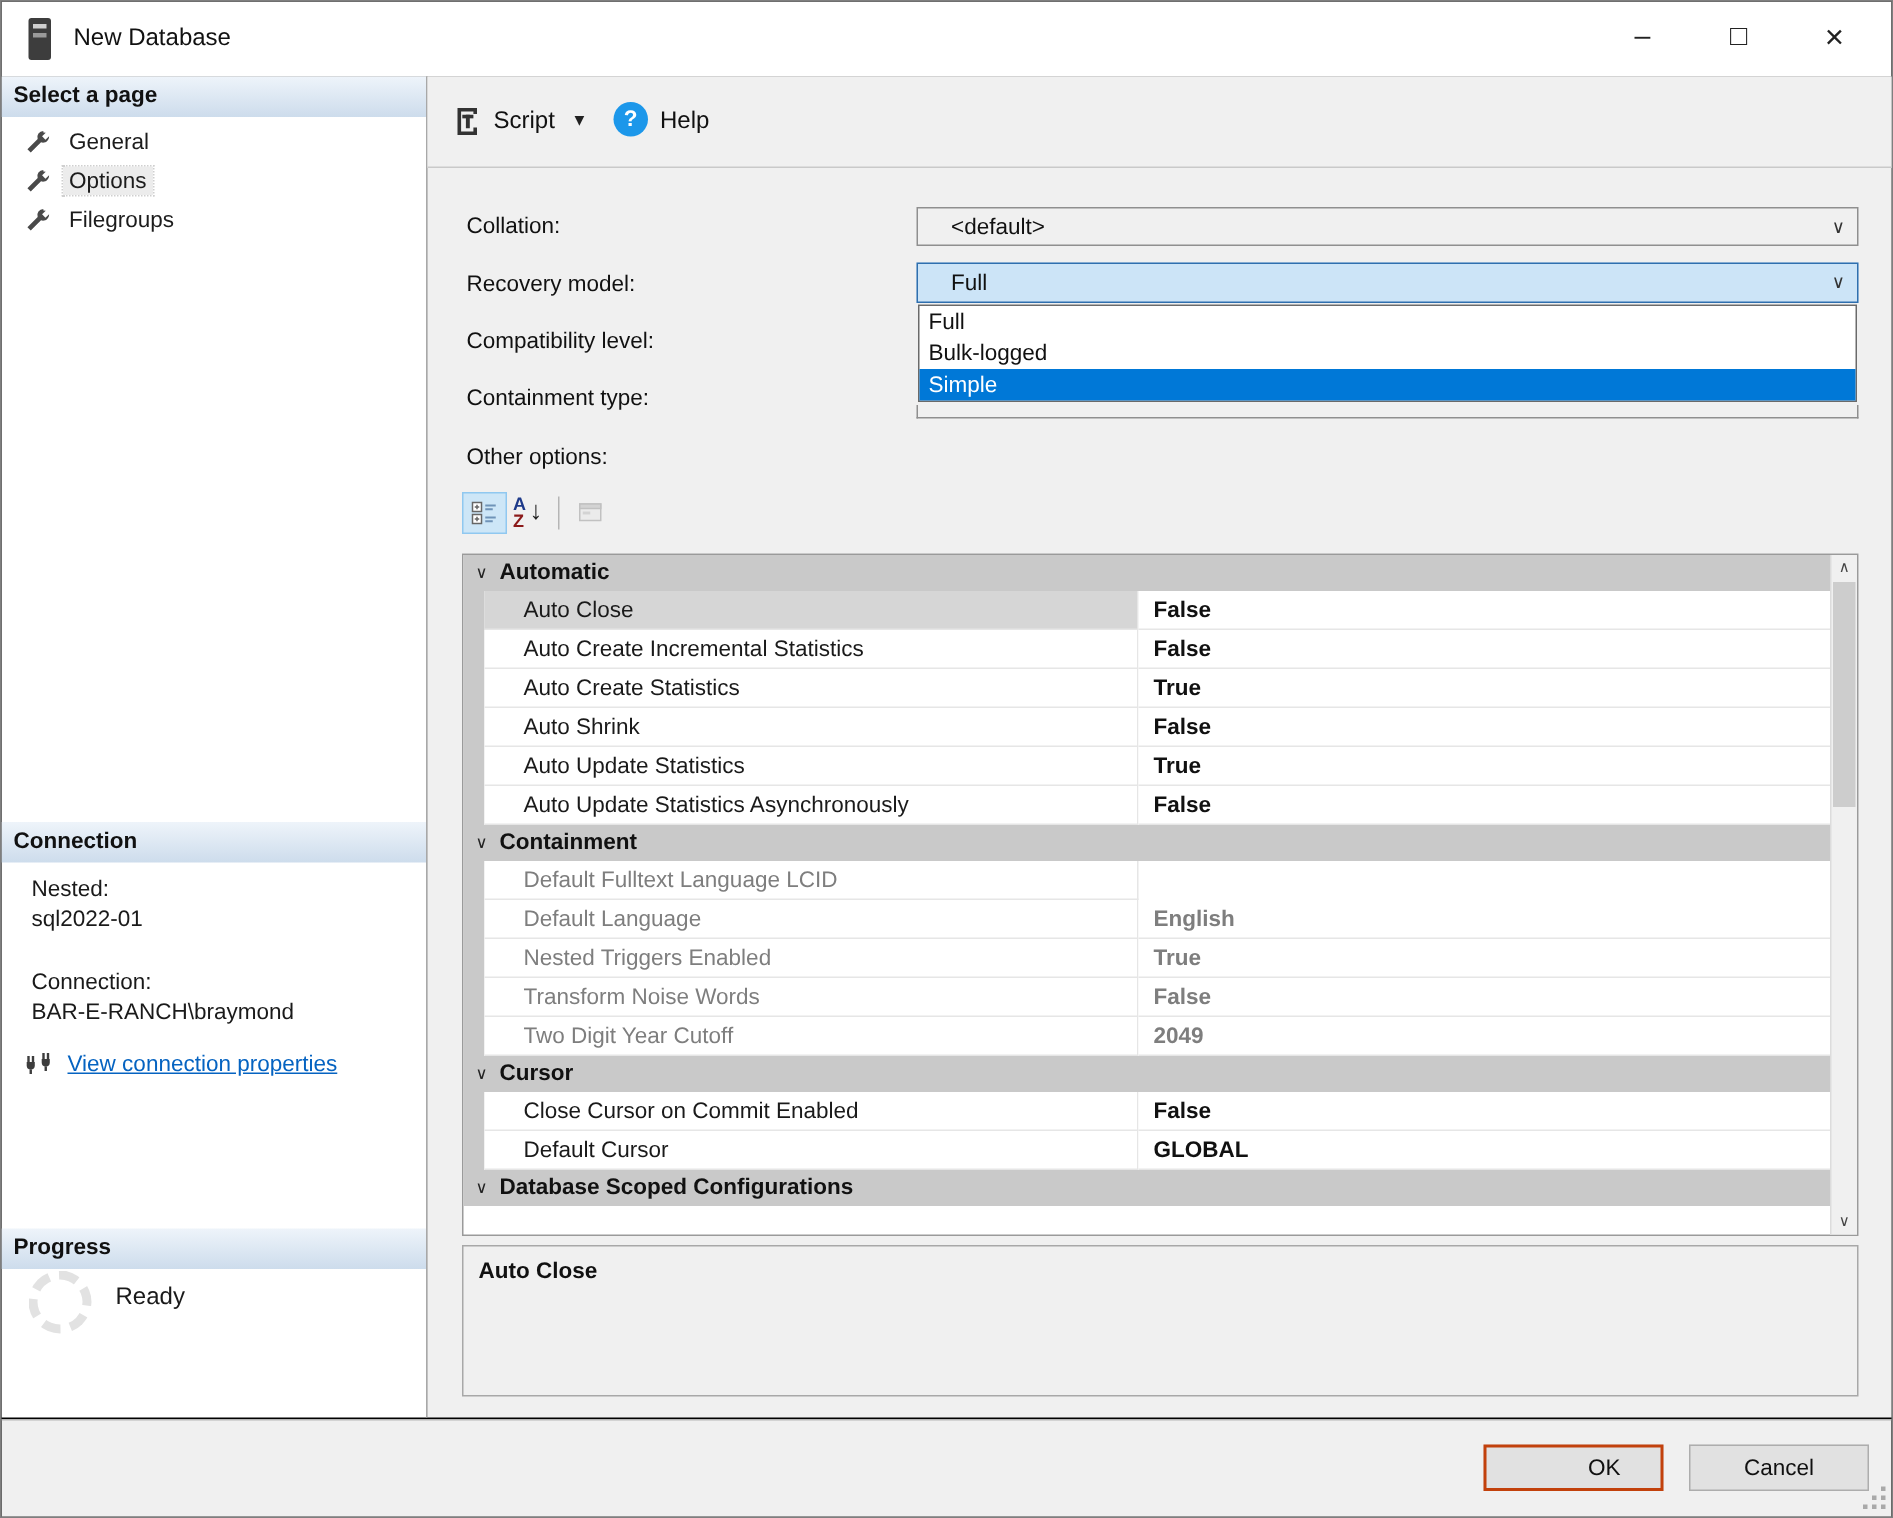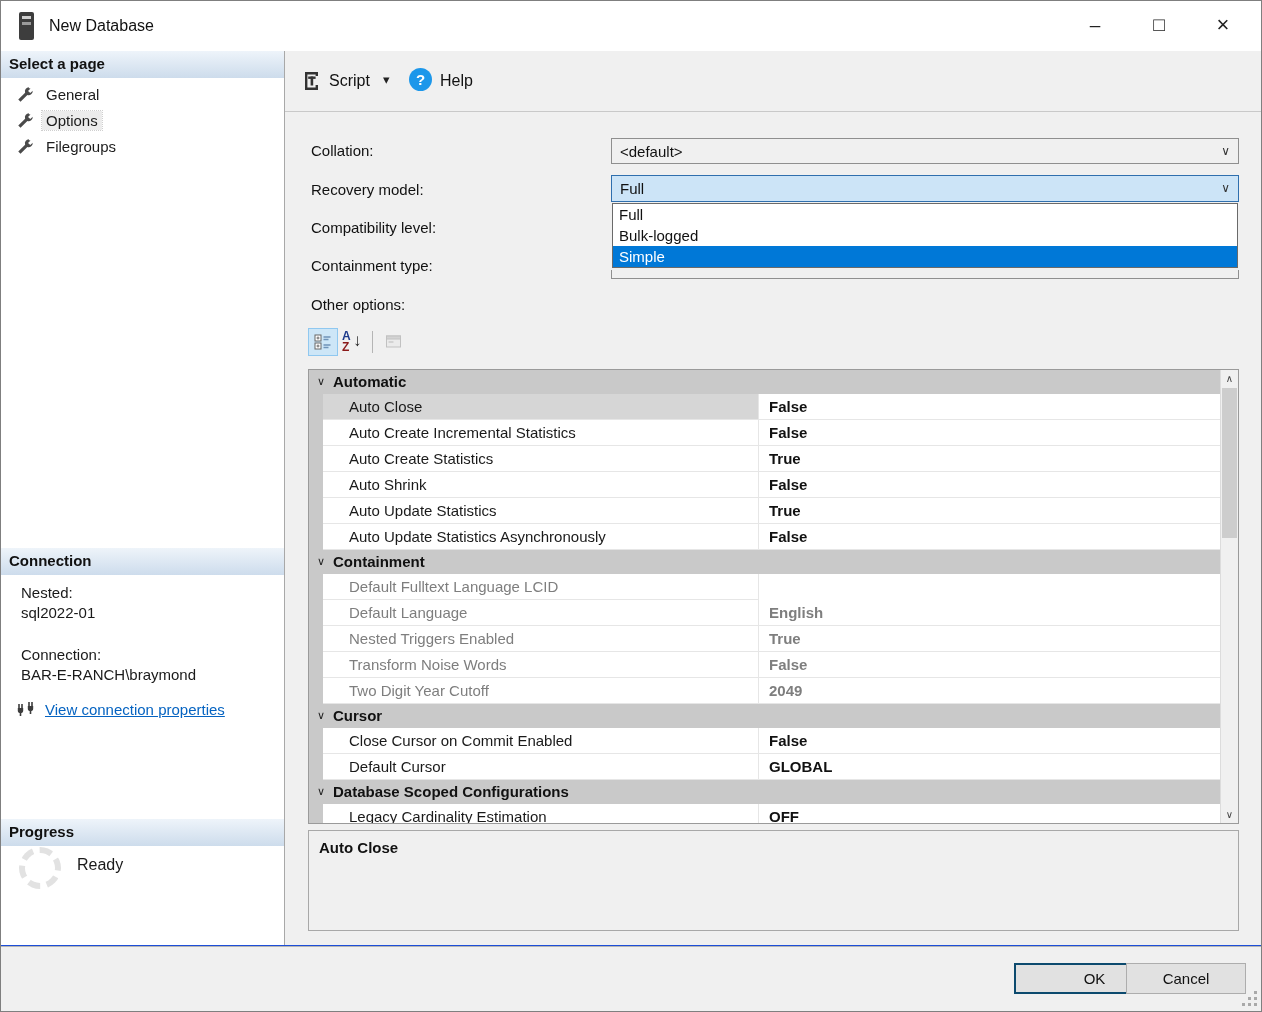--- a/index.html
+++ b/index.html
@@ -1,17 +1,17 @@
 <!DOCTYPE html>
 <html><head>
 <meta charset="utf-8">
 <style>
   * { margin:0; padding:0; box-sizing:border-box; }
   html,body { width:1262px; height:1012px; font-family:"Liberation Sans", sans-serif; background:#fff; }
-  .window { position:relative; width:1262px; height:1012px; border:1px solid #7f7f7f; background:#1d4ed8; overflow:hidden; }
+  .window { position:relative; width:1262px; height:1012px; border:1px solid #7f7f7f; background:#000000; overflow:hidden; }
 
   
   .titlebar { position:absolute; left:0; top:0; width:100%; height:50px; background:#fff; }
   .title-icon { position:absolute; left:18px; top:11px; width:15px; height:28px; background:#3d3d3d; border-radius:2px; }
   .title-icon::before { content:""; position:absolute; left:3px; top:4px; width:9px; height:3px; background:#cfcfcf; }
   .title-icon::after  { content:""; position:absolute; left:3px; top:10px; width:9px; height:3px; background:#9a9a9a; }
   .title-text { position:absolute; left:48px; top:16px; font-size:16px; color:#111; }
   .win-btn { position:absolute; top:8px; width:44px; height:32px; display:flex; align-items:center; justify-content:center; font-size:19px; color:#222; }
   .btn-min { left:1072px; } .btn-max { left:1136px; } .btn-close { left:1200px; font-size:22px; }
 
@@ -34,21 +34,21 @@
   .script-bar { position:absolute; left:0; top:0; width:100%; height:61px; background:#f0f0f0; border-bottom:1px solid #c9c9c9; }
   .script-icon { position:absolute; left:16px; top:18px; }
   .script-label { position:absolute; left:44px; top:21px; font-size:16px; color:#111; }
   .script-caret { position:absolute; left:98px; top:21px; font-size:13px; color:#222; }
   .help-circle { position:absolute; left:124px; top:17px; width:23px; height:23px; background:#1c97ea; border-radius:50%; color:#fff; font-weight:bold; font-size:15px; display:flex; align-items:center; justify-content:center; }
   .help-label { position:absolute; left:155px; top:21px; font-size:16px; color:#111; }
 
   .form-label { position:absolute; left:26px; font-size:15px; color:#111; }
   .lbl-collation { top:91px; } .lbl-recovery { top:130px; } .lbl-compat { top:168px; } .lbl-contain { top:206px; } .lbl-other { top:245px; }
 
-  .combo { position:absolute; left:326px; width:628px; height:26px; font-size:15px; color:#111; display:flex; align-items:center; padding-left:8px; }
+  .combo { position:absolute; left:326px; width:628px; height:26px; font-size:15px; color:#111; display:flex; align-items:center; padding-left:22px; }
   .combo .chev { position:absolute; right:8px; top:5px; font-size:12px; color:#333; }
   .combo-collation { top:87px; background:#f0f0f0; border:1px solid #8f8f8f; }
   .combo-recovery { top:124px; height:27px; background:#cce4f7; border:1px solid #2f6fae; }
 
   .dropdown { position:absolute; left:327px; top:152px; width:626px; background:#fff; border:1px solid #6a6a6a; z-index:5; }
   .dd-item { height:21px; font-size:15px; color:#111; padding:0 0 0 6px; line-height:21px; }
   .dd-item.hl { background:#0078d7; color:#fff; }
 
   .contain-sliver { position:absolute; left:326px; top:219px; width:628px; height:9px; background:#f0f0f0; border:1px solid #8f8f8f; border-top:none; overflow:hidden; }
   .contain-sliver span { position:relative; top:-14px; left:8px; font-size:15px; color:#222; display:block; }
@@ -80,21 +80,21 @@
   .pg-scroll .arrow { position:absolute; left:0; width:17px; height:17px; font-size:10px; color:#444; text-align:center; line-height:17px; }
   .pg-scroll .up { top:0; } .pg-scroll .down { bottom:0; }
   .pg-scroll .thumb { position:absolute; left:1px; top:18px; width:15px; height:150px; background:#cdcdcd; }
 
   .descbox { position:absolute; left:23px; top:779px; width:931px; height:101px; background:#f0f0f0; border:1px solid #a8a8a8; padding:8px 10px; }
   .desc-title { font-size:15px; font-weight:bold; color:#111; }
 
   
   .bottom { position:absolute; left:0; top:945px; width:100%; height:66px; background:#f0f0f0; border-top:1px solid #b5b5b5; }
   .btn { position:absolute; top:16px; width:120px; height:31px; background:#e1e1e1; border:1px solid #adadad; font-size:15px; color:#111; display:flex; align-items:center; justify-content:center; font-family:"Liberation Sans", sans-serif; }
-  .btn-ok { left:1013px; border:2px solid #0c4a6e;padding-left:41px; }
+  .btn-ok { left:988px; border:2px solid #c2410c;padding-left:41px; }
   .btn-cancel { left:1125px; }
   .grip { position:absolute; right:4px; bottom:6px; width:14px; height:14px; }
   .grip i { position:absolute; width:3px; height:3px; background:#a9a9a9; }
   .grip i:nth-child(1){ right:0; bottom:0; } .grip i:nth-child(2){ right:6px; bottom:0; }
   .grip i:nth-child(3){ right:0; bottom:6px; } .grip i:nth-child(4){ right:12px; bottom:0; }
   .grip i:nth-child(5){ right:6px; bottom:6px; } .grip i:nth-child(6){ right:0; bottom:12px; }
 </style>
 </head>
 <body>
 
@@ -295,25 +295,20 @@
           </div>
           <div class="pg-row">
             <div class="pg-gutter"></div>
             <div class="pg-name">Default Cursor</div>
             <div class="pg-value">GLOBAL</div>
           </div>
           <div class="pg-cat">
             <span class="pg-chev">∨</span>
             <span class="pg-cat-label">Database Scoped Configurations</span>
           </div>
-          <div class="pg-row">
-            <div class="pg-gutter"></div>
-            <div class="pg-name">Legacy Cardinality Estimation</div>
-            <div class="pg-value">OFF</div>
-          </div>
         </div>
       <div class="pg-scroll">
         <div class="arrow up">∧</div>
         <div class="thumb"></div>
         <div class="arrow down">∨</div>
       </div>
     </div>
 
     <div class="descbox">
       <div class="desc-title">Auto Close</div>

